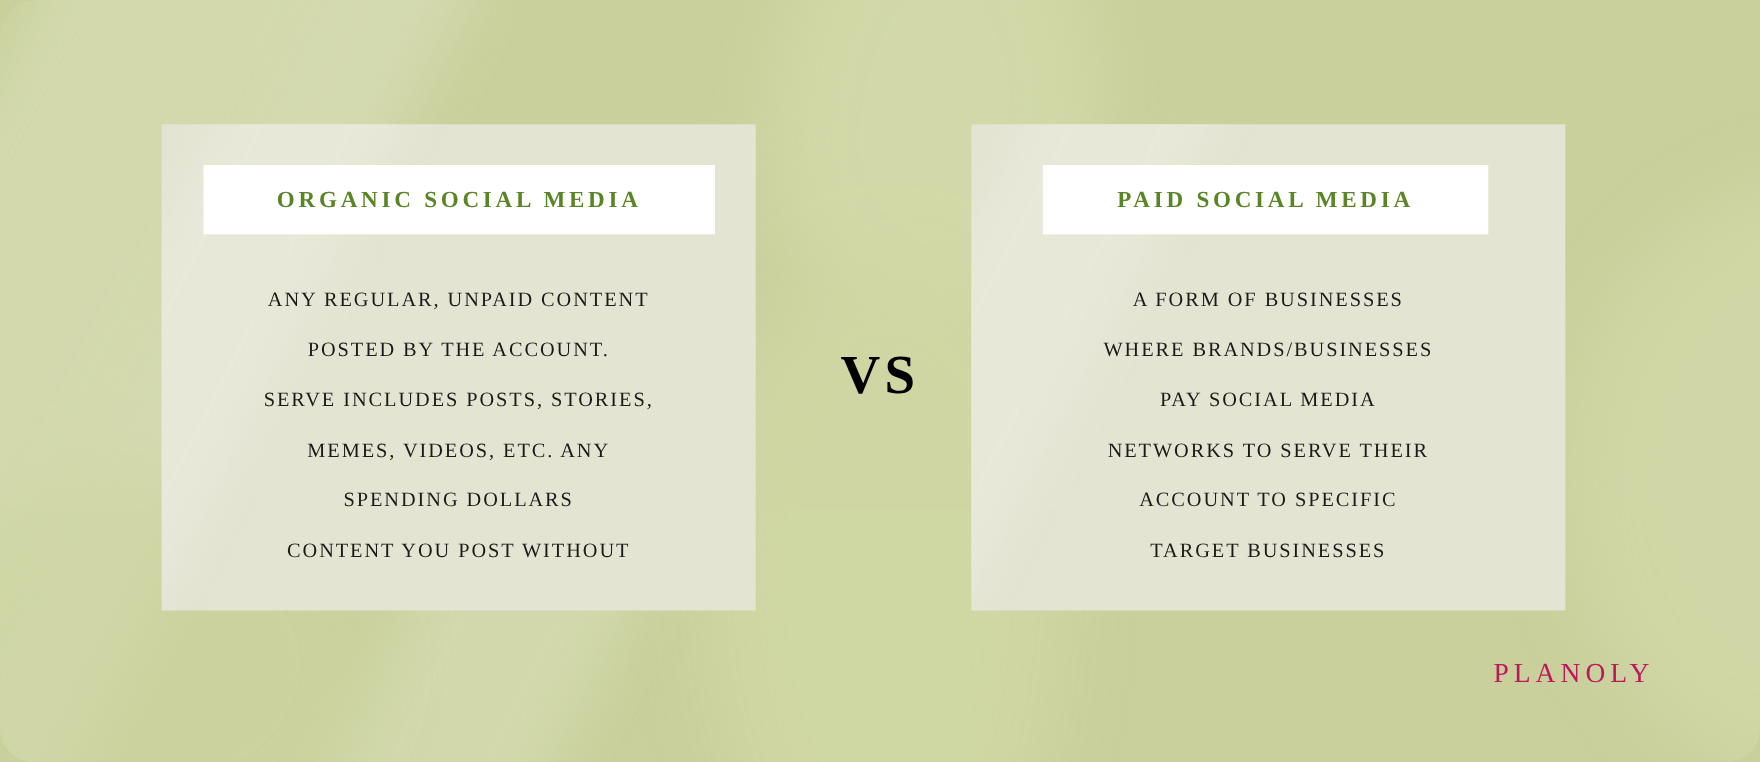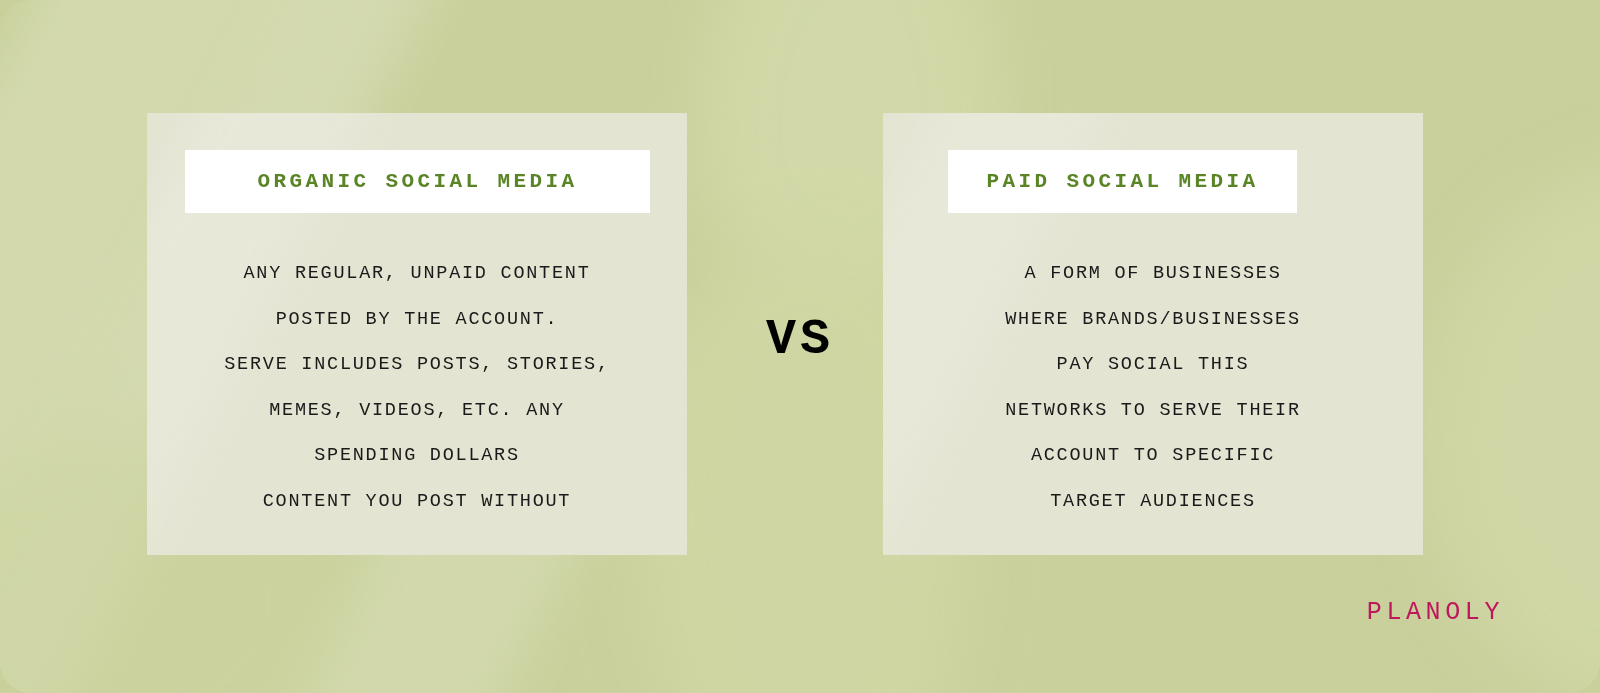--- a/index.html
+++ b/index.html
@@ -6,21 +6,21 @@
     margin: 0;
     padding: 0;
     background: #c9d09c;
   }
   .canvas {
     position: relative;
     width: 1600px;
     height: 693px;
     overflow: hidden;
     background: #c9d09c;
-    font-family: Liberation Mono, monospace;
+    font-family: Liberation Serif, serif;
     border-radius: 31px;
   }
 
   
   .bg-layer {
     position: absolute;
     inset: 0;
     overflow: hidden;
     pointer-events: none;
   }
@@ -115,21 +115,21 @@
   .card-header {
     position: absolute;
     top: 37px;
     height: 63px;
     background: #ffffff;
     display: flex;
     align-items: center;
     justify-content: center;
   }
   .card-left  .card-header { left: 38px;  width: 465px; }
-  .card-right .card-header { left: 65px;  width: 349px; }
+  .card-right .card-header { left: 65px;  width: 405px; }
 
   .card-header-text {
     color: #5a8526;
     font-size: 21px;
     font-weight: bold;
     letter-spacing: 3.4px;
     white-space: nowrap;
   }
 
   .card-body {
@@ -209,23 +209,23 @@
   <div class="vs">VS</div>
 
   <div class="card card-right">
     <div class="card-inner">
       <div class="card-header">
         <span class="card-header-text">PAID SOCIAL MEDIA</span>
       </div>
       <div class="card-body">
         <span class="line">A FORM OF BUSINESSES</span>
         <span class="line">WHERE BRANDS/BUSINESSES</span>
-        <span class="line">PAY SOCIAL THIS</span>
+        <span class="line">PAY SOCIAL MEDIA</span>
         <span class="line">NETWORKS TO SERVE THEIR</span>
         <span class="line">ACCOUNT TO SPECIFIC</span>
-        <span class="line">TARGET AUDIENCES</span>
+        <span class="line">TARGET BUSINESSES</span>
       </div>
     </div>
   </div>
 
   <div class="brand">PLANOLY</div>
 
 </div>
 
 </body></html>

